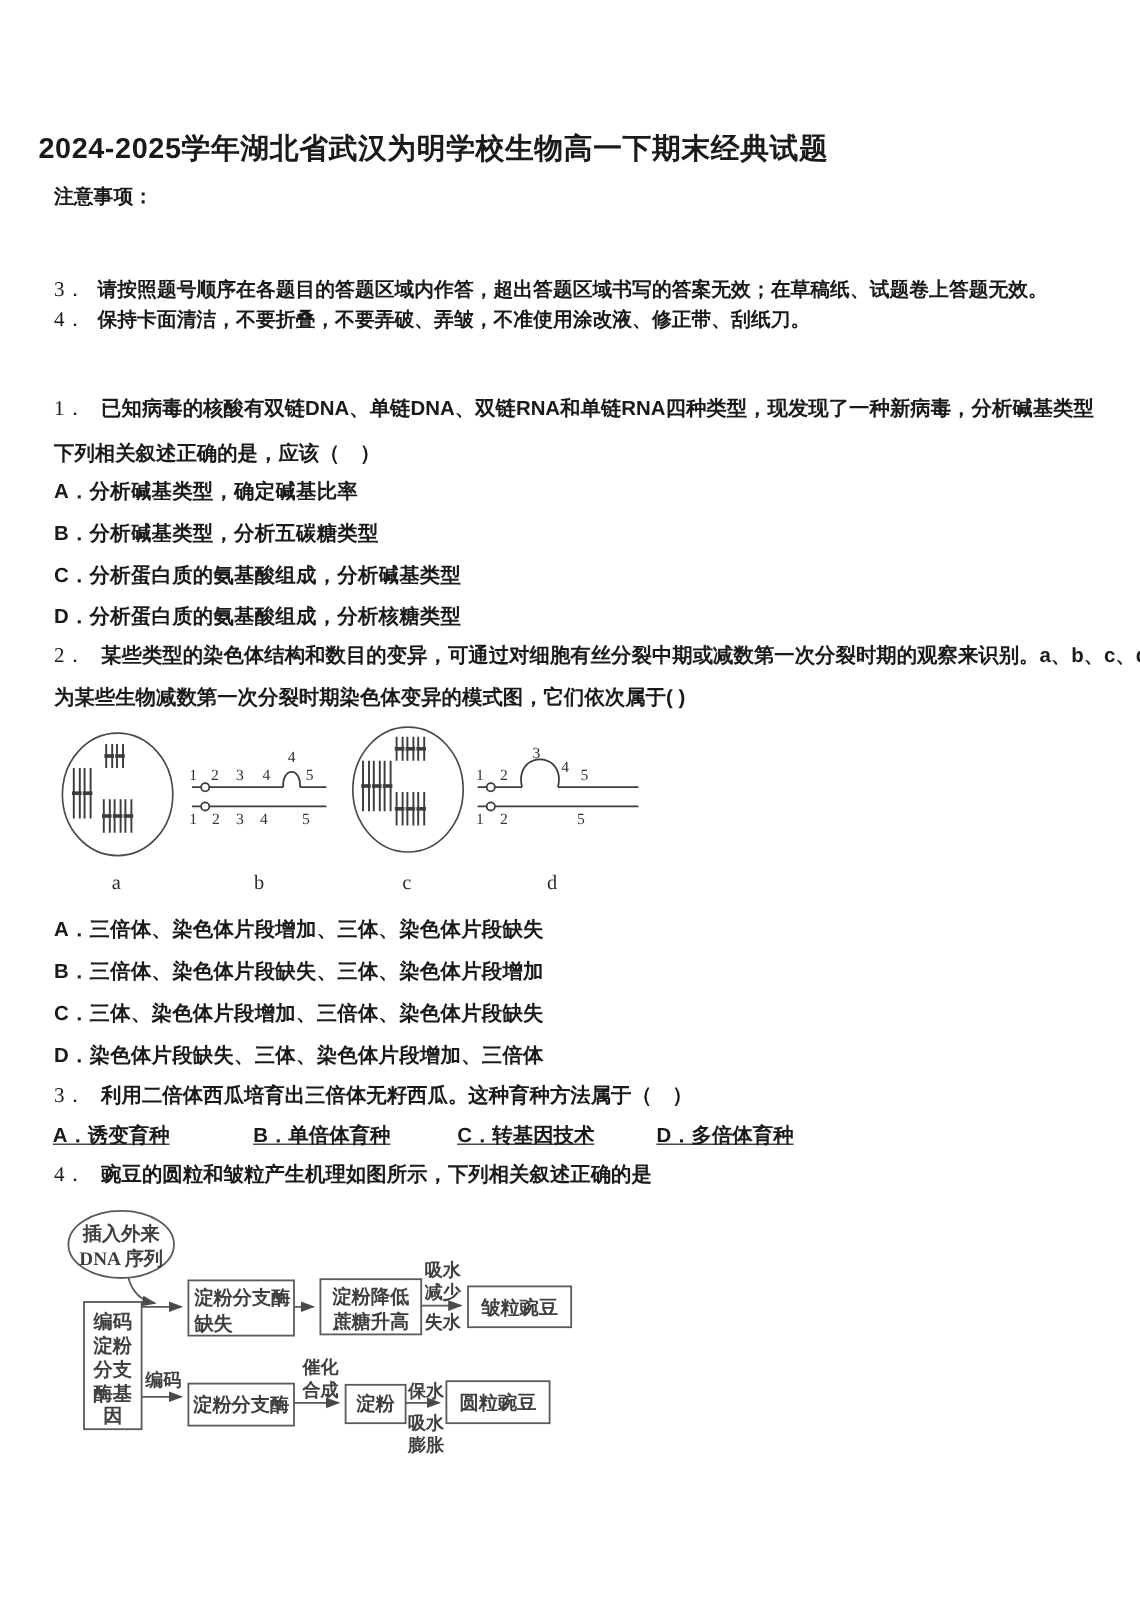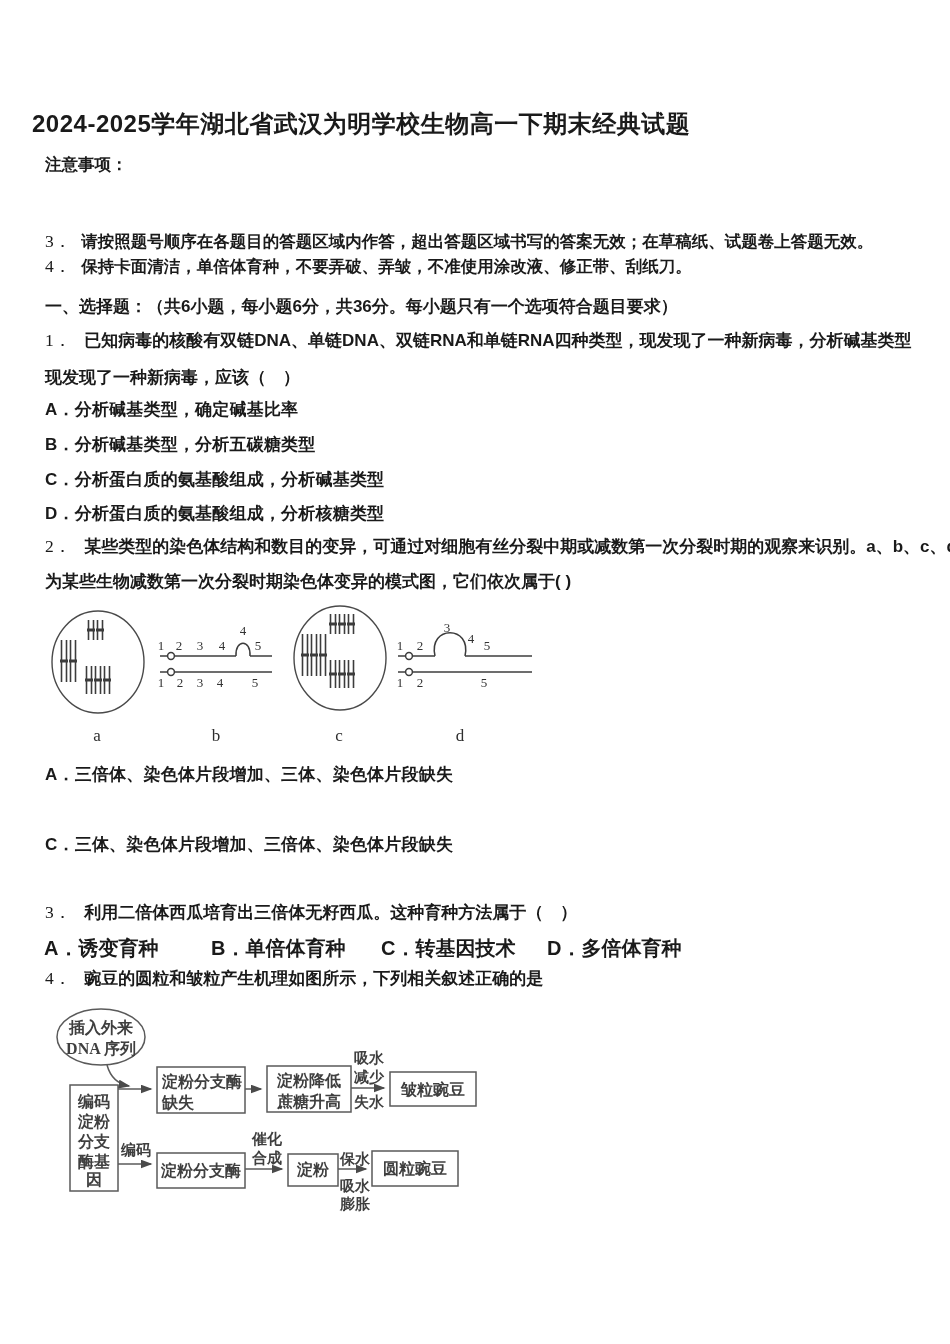--- a/index.html
+++ b/index.html
@@ -19,40 +19,39 @@
   .notice{font-size:16.5px;text-align:center;}
   .nnum{
     font-family:"Liberation Serif",serif;font-weight:normal;font-size:17.5px;
     margin-right:10px;
   }
   .qnum{
     font-family:"Liberation Serif",serif;font-weight:normal;font-size:17.5px;
     margin-right:13px;
   }
   .optline{letter-spacing:.2px;text-align:right;}
-  .inlineopt{position:absolute;white-space:nowrap;font-size:20px;font-weight:bold;}
+  .inlineopt{position:absolute;white-space:nowrap;font-size:17px;font-weight:bold;text-decoration:underline;}
   svg text{font-family:"Liberation Serif",serif;}
   svg .cjk{font-family:"Liberation Sans",sans-serif;font-weight:bold;}
 </style>
 </head>
 <body>
 
 <div class="page">
 
   <div class="title">2024-2025学年湖北省武汉为明学校生物高一下期末经典试题</div>
 
   <div class="tline notice" style="top:155px">注意事项：</div>
 
   <div class="tline notice" style="top:231px"><span class="nnum">3．</span><span>请按照题号顺序在各题目的答题区域内作答，超出答题区域书写的答案无效；在草稿纸、试题卷上答题无效。</span></div>
-  <div class="tline notice" style="top:256px"><span class="nnum">4．</span><span>保持卡面清洁，单倍体育种，不要弄破、弄皱，不准使用涂改液、修正带、刮纸刀。</span></div>
-
-  <div class="tline" style="top:297px">一、选择题：（共6小题，每小题6分，共36分。每小题只有一个选项符合题目要求）</div>
+  <div class="tline notice" style="top:256px"><span class="nnum">4．</span><span>保持卡面清洁，不要折叠，不要弄破、弄皱，不准使用涂改液、修正带、刮纸刀。</span></div>
+
 
   <div class="tline" style="top:330px"><span class="qnum">1．</span><span>已知病毒的核酸有双链DNA、单链DNA、双链RNA和单链RNA四种类型，现发现了一种新病毒，分析碱基类型</span></div>
-  <div class="tline" style="top:368px">现发现了一种新病毒，应该（　）</div>
+  <div class="tline" style="top:368px">下列相关叙述正确的是，应该（　）</div>
   <div class="tline optline" style="top:400px">A．分析碱基类型，确定碱基比率</div>
   <div class="tline optline" style="top:435px">B．分析碱基类型，分析五碳糖类型</div>
   <div class="tline optline" style="top:504px">D．分析蛋白质的氨基酸组成，分析核糖类型</div>
   <div class="tline optline" style="top:470px">C．分析蛋白质的氨基酸组成，分析碱基类型</div>
 
   <div class="tline" style="top:536px"><span class="qnum">2．</span><span>某些类型的染色体结构和数目的变异，可通过对细胞有丝分裂中期或减数第一次分裂时期的观察来识别。a、b、c、d</span></div>
   <div class="tline" style="top:572px">为某些生物减数第一次分裂时期染色体变异的模式图，它们依次属于( )</div>
 
   <svg style="position:absolute;left:40px;top:598px" width="520" height="160" viewBox="0 0 520 160">
     <defs>
@@ -140,21 +139,23 @@
 
     <g fill="#2e2e2e" font-size="17" text-anchor="middle">
       <text x="57" y="143">a</text>
       <text x="176" y="143">b</text>
       <text x="299" y="143">c</text>
       <text x="420" y="143">d</text>
     </g>
   </svg>
 
   <div class="tline optline" style="top:765px">A．三倍体、染色体片段增加、三体、染色体片段缺失</div>
+  <div class="tline optline" style="top:800px">B．三倍体、染色体片段缺失、三体、染色体片段增加</div>
   <div class="tline optline" style="top:835px">C．三体、染色体片段增加、三倍体、染色体片段缺失</div>
+  <div class="tline optline" style="top:870px">D．染色体片段缺失、三体、染色体片段增加、三倍体</div>
 
   <div class="tline" style="top:902px"><span class="qnum">3．</span><span>利用二倍体西瓜培育出三倍体无籽西瓜。这种育种方法属于（　）</span></div>
   <div class="inlineopt" style="top:935px;left:44px">A．诱变育种</div>
   <div class="inlineopt" style="top:935px;left:211px">B．单倍体育种</div>
   <div class="inlineopt" style="top:935px;left:381px">C．转基因技术</div>
   <div class="inlineopt" style="top:935px;left:547px">D．多倍体育种</div>
 
   <div class="tline" style="top:968px"><span class="qnum">4．</span><span>豌豆的圆粒和皱粒产生机理如图所示，下列相关叙述正确的是</span></div>
 
   <svg style="position:absolute;left:55px;top:1005px" width="430" height="207" viewBox="0 0 430 207">

